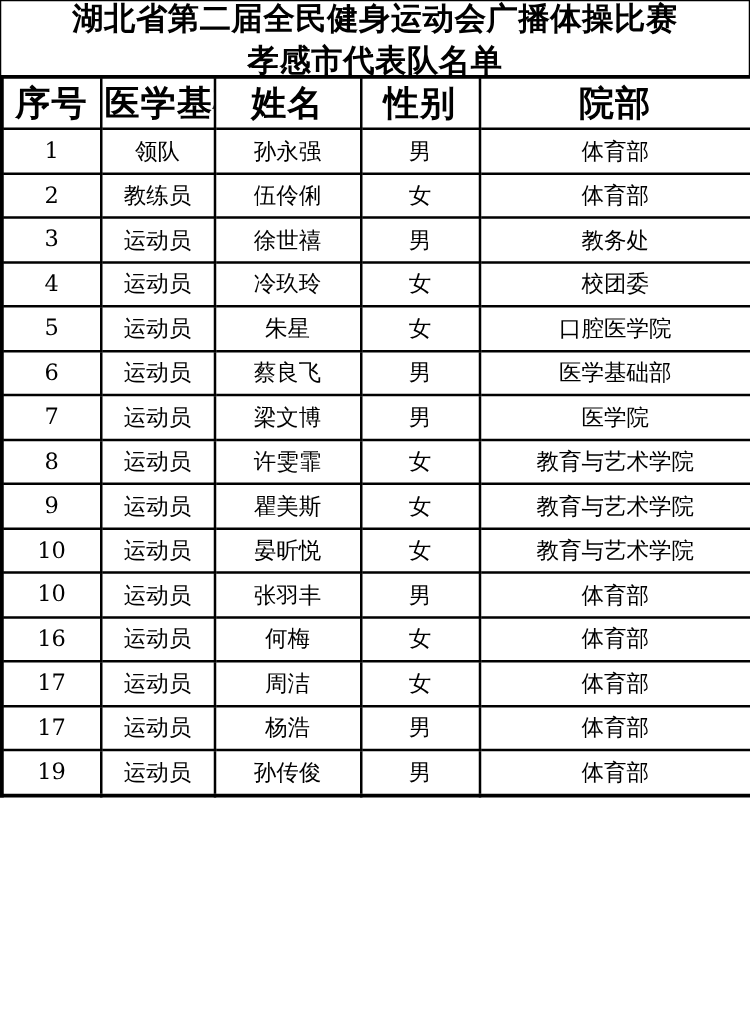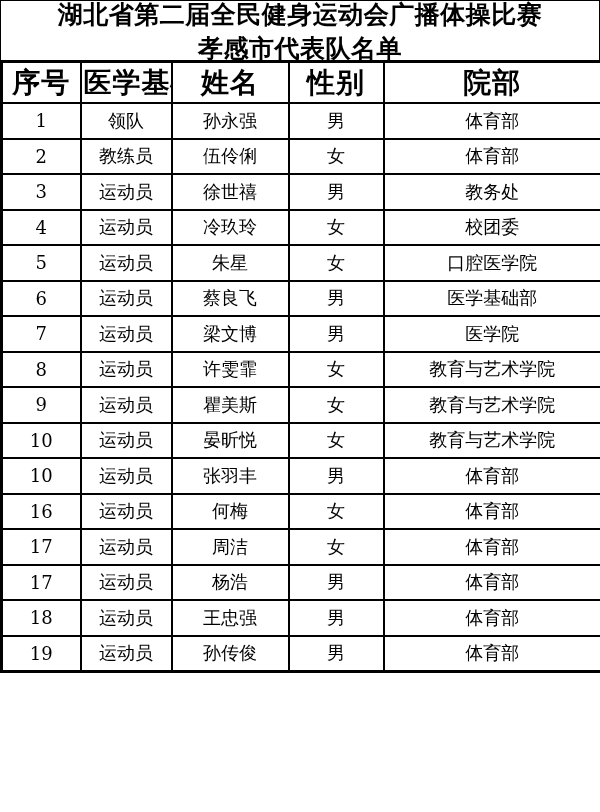--- a/index.html
+++ b/index.html
@@ -186,27 +186,20 @@
           <td>体育部</td>
         </tr>
         <tr>
           <td class="num">17</td>
           <td>运动员</td>
           <td>杨浩</td>
           <td>男</td>
           <td>体育部</td>
         </tr>
         <tr>
-          <td class="num">18</td>
-          <td>运动员</td>
-          <td>王忠强</td>
-          <td>男</td>
-          <td>体育部</td>
-        </tr>
-        <tr>
           <td class="num">19</td>
           <td>运动员</td>
           <td>孙传俊</td>
           <td>男</td>
           <td>体育部</td>
         </tr>
       </tbody>
   </table>
 </div>
 

